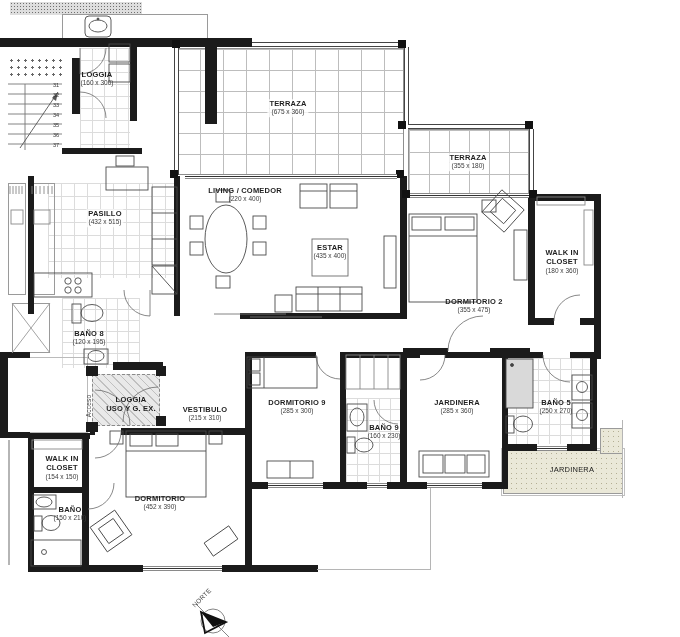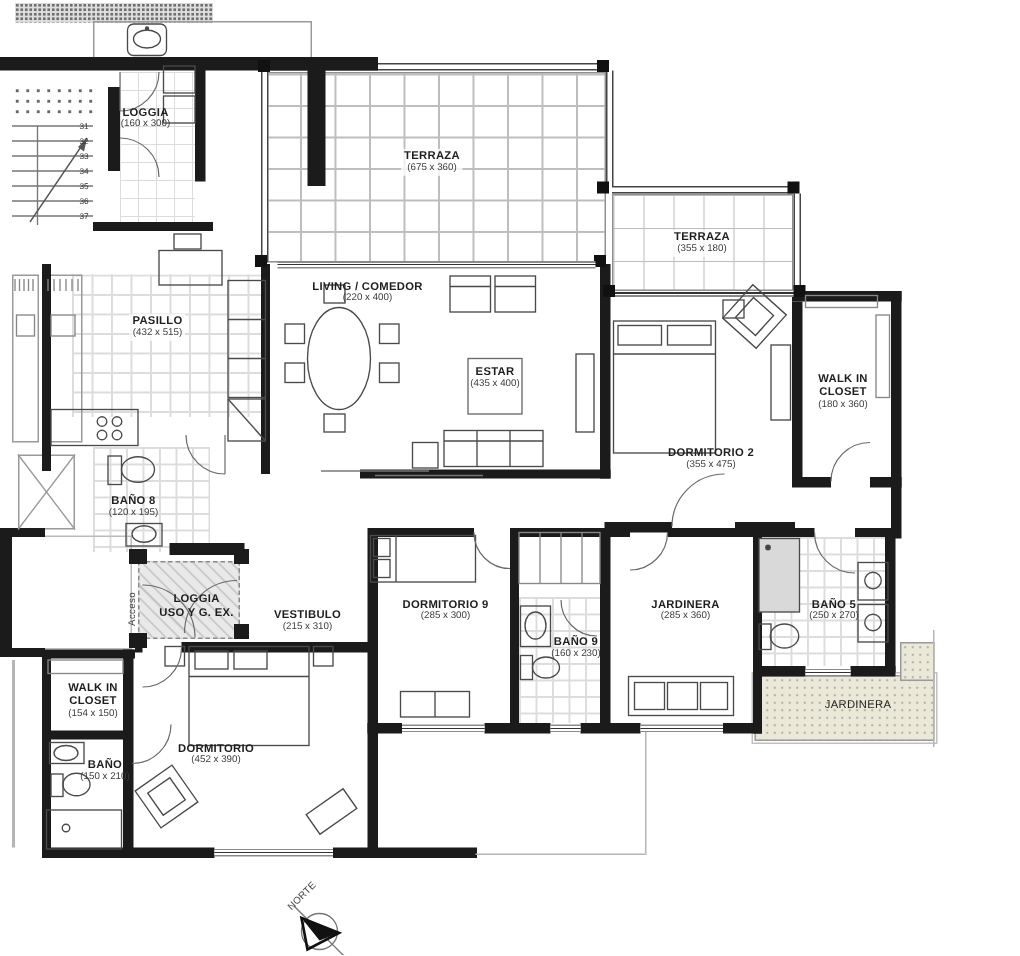--- a/index.html
+++ b/index.html
@@ -126,21 +126,21 @@
     </div>
   <div class="rl" style="left:62px;top:467px">
     <div class="n">WALK IN</div>
       <div class="n">CLOSET</div>
       <div class="d">(154 x 150)</div>
     </div>
   <div class="rl" style="left:70px;top:514px">
     <div class="n">BAÑO</div>
       <div class="d">(150 x 210)</div>
     </div>
-  <div class="rl" style="left:144px;top:503px">
+  <div class="rl" style="left:160px;top:503px">
     <div class="n">DORMITORIO</div>
       <div class="d">(452 x 390)</div>
     </div>
   <div class="rl rot-acceso" style="left:89px;top:406px">
     <div class="n">Acceso</div>
     </div>
   <div class="rl rot-norte" style="left:202px;top:598px">
     <div class="n">NORTE</div>
     </div>
 

